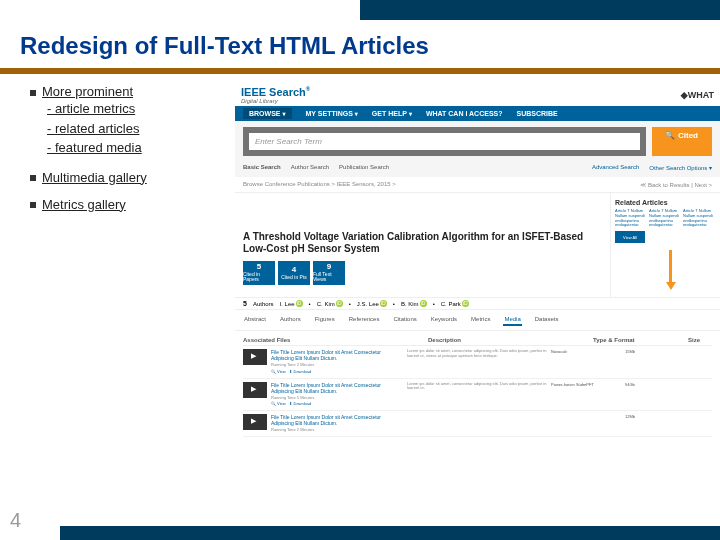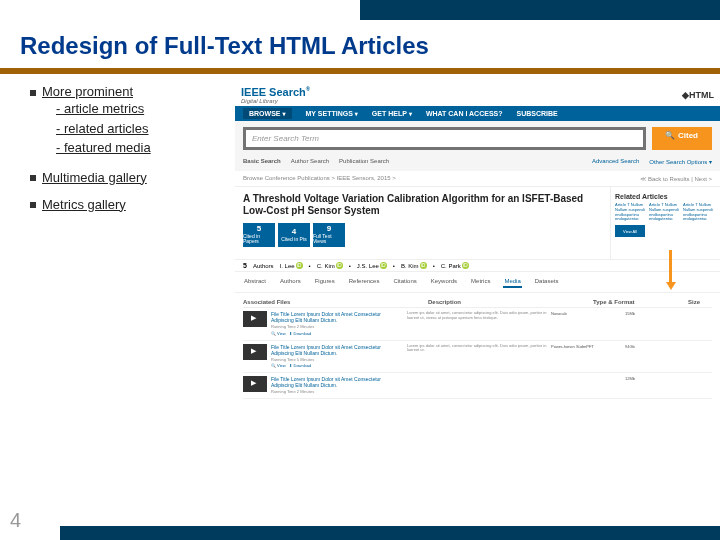--- a/index.html
+++ b/index.html
@@ -4,40 +4,40 @@
 <style>
   * { margin:0; padding:0; box-sizing:border-box; }
   body { width:720px; height:540px; font-family:Verdana,Geneva,sans-serif; background:#fff; position:relative; overflow:hidden; }
   .topbar { height:20px; background:#003a5d; width:50%; margin-left:50%; }
   .titlebar { padding:12px 20px 8px; border-bottom:6px solid #a16207; }
   .title { font-family:Verdana,Geneva,sans-serif; font-size:24px; font-weight:bold; color:#003a8c; }
   .content { display:flex; padding:10px 0 0 30px; gap:10px; }
   .bullets { width:195px; font-size:13px; color:#222; }
   .b1 { margin-bottom:12px;text-decoration:underline; }
   .b1 .bsq { display:inline-block; width:6px; height:6px; background:#333; vertical-align:middle; margin-right:6px; }
-  .sub { margin-left:26px; font-size:13px; line-height:1.5; }
+  .sub { margin-left:17px; font-size:13px; line-height:1.5; }
   .screenshot { flex:1; font-size:7px; position:relative; }
   .xplore { display:flex; justify-content:space-between; align-items:center; padding:2px 6px; }
   .xlogo { color:#00629b; font-weight:bold; font-size:11px; }
   .xlogo sup { font-size:6px; }
   .sublogo { font-size:6px; color:#666; font-style:italic; }
   .ieee { font-size:9px; font-weight:bold; color:#333; }
   .navbar { background:#00629b; color:#fff; display:flex; gap:14px; padding:4px 8px; font-size:7px; font-weight:bold; }
   .navitem { display:flex; align-items:center; gap:2px; }
   .chev { font-size:6px; }
   .searchrow { display:flex; padding:6px 8px; gap:6px; background:#f5f5f5; }
-  .searchbox { flex:1; background:#fff; border:3px solid #737373; padding:4px 6px; color:#999; font-size:8px; font-style:italic; }
+  .searchbox { flex:1; background:#fff; border:6px solid #737373; padding:4px 6px; color:#999; font-size:8px; font-style:italic; }
   .searchbtn { background:#f7941e; color:#fff; padding:4px 14px; font-size:8px; font-weight:bold; }
   .subsearch { display:flex; justify-content:space-between; padding:2px 8px 6px; background:#f5f5f5; font-size:6px; }
   .subsearch-l { display:flex; gap:10px; color:#555; }
   .subsearch-r { display:flex; gap:10px; color:#00629b; }
   .crumb { display:flex; justify-content:space-between; padding:4px 8px; font-size:6px; color:#888; border-bottom:1px solid #eee; }
   .main { display:flex; }
   .article { flex:1; padding:6px 8px; }
-  .atitle { font-size:10px; font-weight:bold; color:#222; line-height:1.2; }
+  .atitle { font-size:10px; font-weight:bold; color:#222; line-height:1.2;margin-top:32px; }
   .metrics { display:flex; gap:3px; margin:6px 0; }
   .mbox { background:#00629b; color:#fff; width:32px; height:24px; display:flex; flex-direction:column; align-items:center; justify-content:center; font-size:5px; line-height:1.1; }
   .mbox .n { font-size:8px; font-weight:bold; }
   .sidebar { width:110px; padding:6px 4px; border-left:1px solid #eee; font-size:5px; }
   .sb-h { font-weight:bold; font-size:7px; color:#333; margin-bottom:3px; }
   .sb-items { display:flex; gap:4px; flex-wrap:wrap; }
   .sb-it { width:30px; font-size:4px; color:#00629b; line-height:1.2; }
   .va { width:30px; height:12px; background:#00629b; color:#fff; font-size:4px; display:flex; align-items:center; justify-content:center; margin-top:3px; }
   .authors { display:flex; align-items:center; gap:6px; padding:2px 8px; font-size:6px; border-top:1px solid #eee; border-bottom:1px solid #eee; }
   .an { font-weight:bold; font-size:7px; }
@@ -83,21 +83,21 @@
     <div class="b1"><span class="bsq"></span><span>Multimedia gallery</span></div>
     <div class="b1"><span class="bsq"></span><span>Metrics gallery</span></div>
   </div>
 
   <div class="screenshot">
     <div class="xplore">
       <div>
         <span class="xlogo"><span>IEEE Search</span><sup>®</sup></span>
         <div class="sublogo">Digital Library</div>
       </div>
-      <div class="ieee">◆HTML</div>
+      <div class="ieee">◆WHAT</div>
     </div>
     <div class="navbar">
       <div class="navitem" style="background:#004a77;padding:2px 6px;margin:-2px 0;">
           <span>BROWSE</span>
           <span class="chev">▾</span>
         </div>
       <div class="navitem">
           <span>MY SETTINGS</span>
           <span class="chev">▾</span>
         </div>

